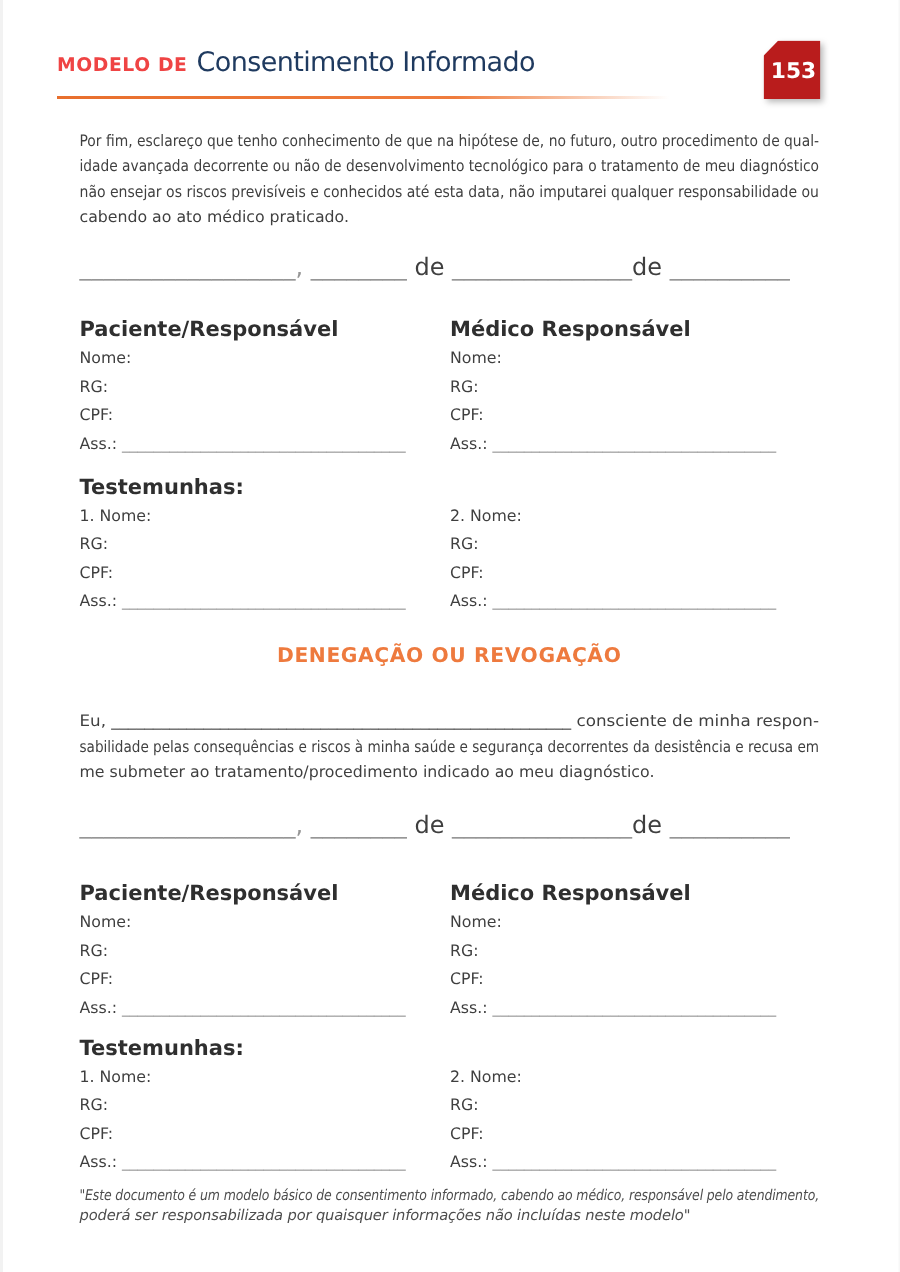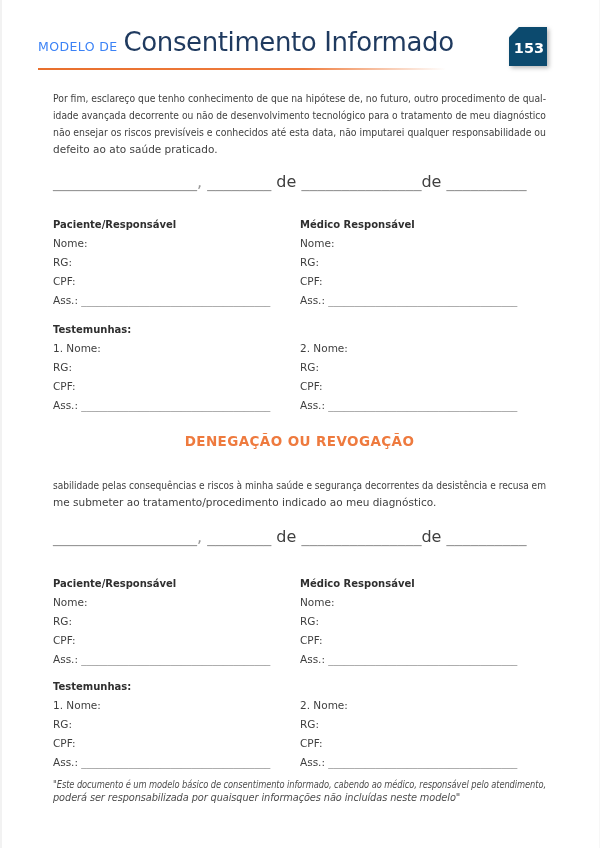--- a/index.html
+++ b/index.html
@@ -11,35 +11,35 @@
     background: #ffffff;
     box-shadow: inset 2px 0 0 rgba(0,0,0,0.05), inset -1px 0 0 rgba(0,0,0,0.03);
     font-family: "DejaVu Sans", "Liberation Sans", sans-serif;
     color: #3f3f3f;
     overflow: hidden;
   }
 
   
   .header { margin-left: -15px; white-space: nowrap; line-height: 34px; }
   .kicker {
-    font-size: 12.5px; font-weight: normal; letter-spacing: 0.4px;
-    color: #3b82f6;
+    font-size: 12.5px; font-weight: bold; letter-spacing: 0.4px;
+    color: #ef4444;
   }
   .title {
-    font-size: 26px; font-weight: 400; letter-spacing: -0.4px;
+    font-size: 18px; font-weight: 400; letter-spacing: -0.4px;
     color: #1f3a5f; margin-left: 6px;
   }
   .rule {
     margin-left: -15px; margin-top: 4px;
     width: 408px; height: 2px;
     background: linear-gradient(90deg, #e86f2d 0%, #ef7c3d 65%, rgba(239,124,61,0) 100%);
   }
   .badge-wrap { position: absolute; top: 27px; right: 53px; filter: drop-shadow(2px 2px 2px rgba(0,0,0,0.28)); }
   .badge {
-    width: 38px; height: 39px; background: #0c4a6e;
+    width: 38px; height: 39px; background: #b91c1c;
     clip-path: polygon(26% 0, 100% 0, 100% 100%, 0 100%, 0 26%);
     display: flex; align-items: center; justify-content: center;
   }
   .badge span { color: #ffffff; font-size: 14.5px; font-weight: bold; padding-top: 2px; padding-left: 2px; }
 
   
   .para { font-size: 10.5px; line-height: 17px; color: #3f3f3f; }
   .p1 { margin-top: 20px; }
   .pline { width: 100%; overflow: visible; white-space: nowrap; }
   .fit { display: inline-block; white-space: nowrap; transform-origin: 0 50%; }
@@ -50,21 +50,21 @@
   .dateline { font-size: 16px; white-space: nowrap; }
   .d1 { margin-top: 14px; }
   .d2 { margin-top: 16px; }
 
   
   .twocol { display: grid; grid-template-columns: 247px 1fr; font-size: 10.5px; line-height: 19px; }
   .sig1 { margin-top: 24px; }
   .wit1 { margin-top: 10px; }
   .sig2 { margin-top: 28px; }
   .wit2 { margin-top: 8px; }
-  .colhead { font-weight: bold; color: #2f2f2f; font-size: 10px; }
+  .colhead { font-weight: bold; color: #2f2f2f; font-size: 14px; }
   .span2 { grid-column: 1 / -1; }
   .row { line-height: 19px; }
   .ass { white-space: nowrap; overflow: hidden; }
 
   
   .sect-heading {
     margin-top: 18px; text-align: center;
     color: #ee7a3e; font-weight: bold; font-size: 13.5px; letter-spacing: 0.4px;
   }
   .p2 { margin-top: 28px; }
@@ -84,21 +84,21 @@
   <div class="badge-wrap">
     <div class="badge">
       <span>153</span>
     </div>
   </div>
 
   <div class="para p1">
     <div class="pline"><span class="fit" style="transform: scaleX(0.879474);">Por fim, esclareço que tenho conhecimento de que na hipótese de, no futuro, outro procedimento de qual-</span></div>
     <div class="pline"><span class="fit" style="transform: scaleX(0.874307);">idade avançada decorrente ou não de desenvolvimento tecnológico para o tratamento de meu diagnóstico</span></div>
     <div class="pline"><span class="fit" style="transform: scaleX(0.889365);">não ensejar os riscos previsíveis e conhecidos até esta data, não imputarei qualquer responsabilidade ou</span></div>
-    <div class="pline"><span>defeito ao ato saúde praticado.</span></div>
+    <div class="pline"><span>cabendo ao ato médico praticado.</span></div>
   </div>
 
   <div class="dateline d1">
     <span class="u">__________________,</span> <span class="u">________</span> <span class="t">de</span> <span class="u">_______________</span><span class="t">de</span> <span class="u">__________</span>
   </div>
 
   <div class="twocol sig1">
     <div class="col">
       <div class="colhead">Paciente/Responsável</div>
       <div class="row">Nome:</div>
@@ -127,20 +127,21 @@
       <div class="row">2. Nome:</div>
       <div class="row">RG:</div>
       <div class="row">CPF:</div>
       <div class="row ass"><span class="t">Ass.:</span> <span class="u">____________________________________</span></div>
     </div>
   </div>
 
   <div class="sect-heading">DENEGAÇÃO OU REVOGAÇÃO</div>
 
   <div class="para p2">
+    <div class="pline"><span class="fit" style="transform: scaleX(1.06171);">Eu, _______________________________________________________ consciente de minha respon-</span></div>
     <div class="pline"><span class="fit" style="transform: scaleX(0.862336);">sabilidade pelas consequências e riscos à minha saúde e segurança decorrentes da desistência e recusa em</span></div>
     <div class="pline"><span>me submeter ao tratamento/procedimento indicado ao meu diagnóstico.</span></div>
   </div>
 
   <div class="dateline d2">
     <span class="u">__________________,</span> <span class="u">________</span> <span class="t">de</span> <span class="u">_______________</span><span class="t">de</span> <span class="u">__________</span>
   </div>
 
   <div class="twocol sig2">
     <div class="col">

